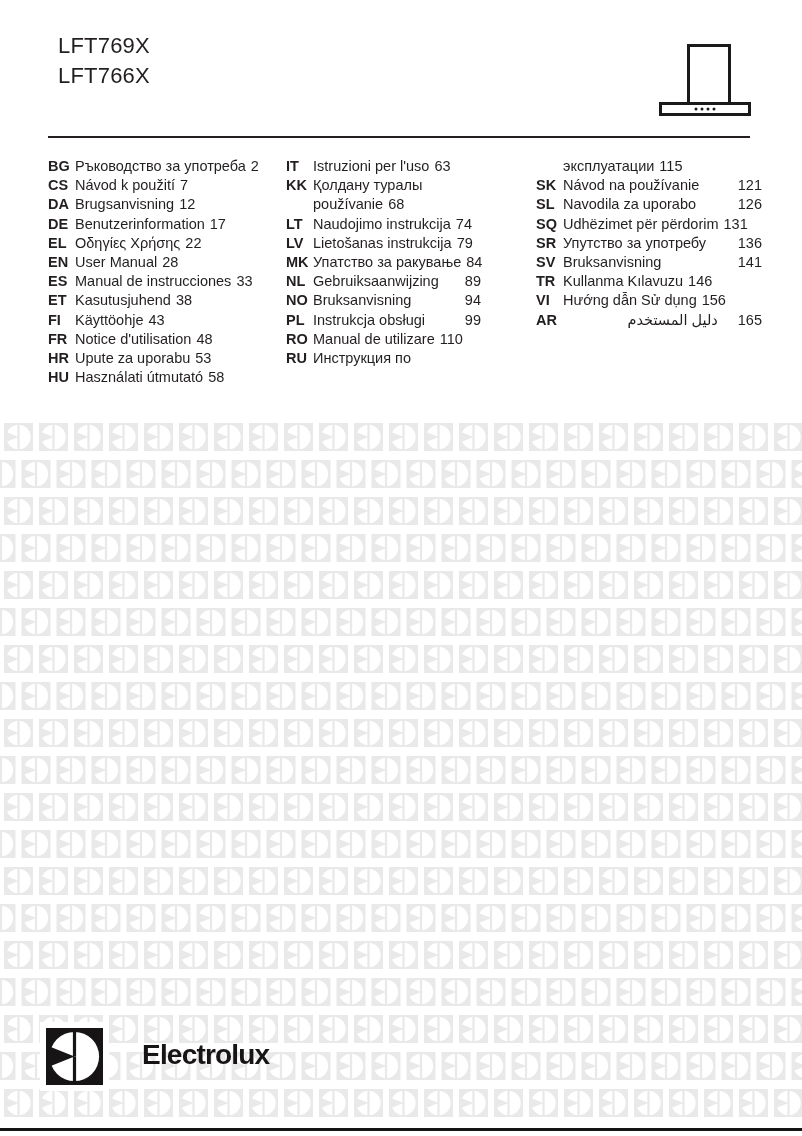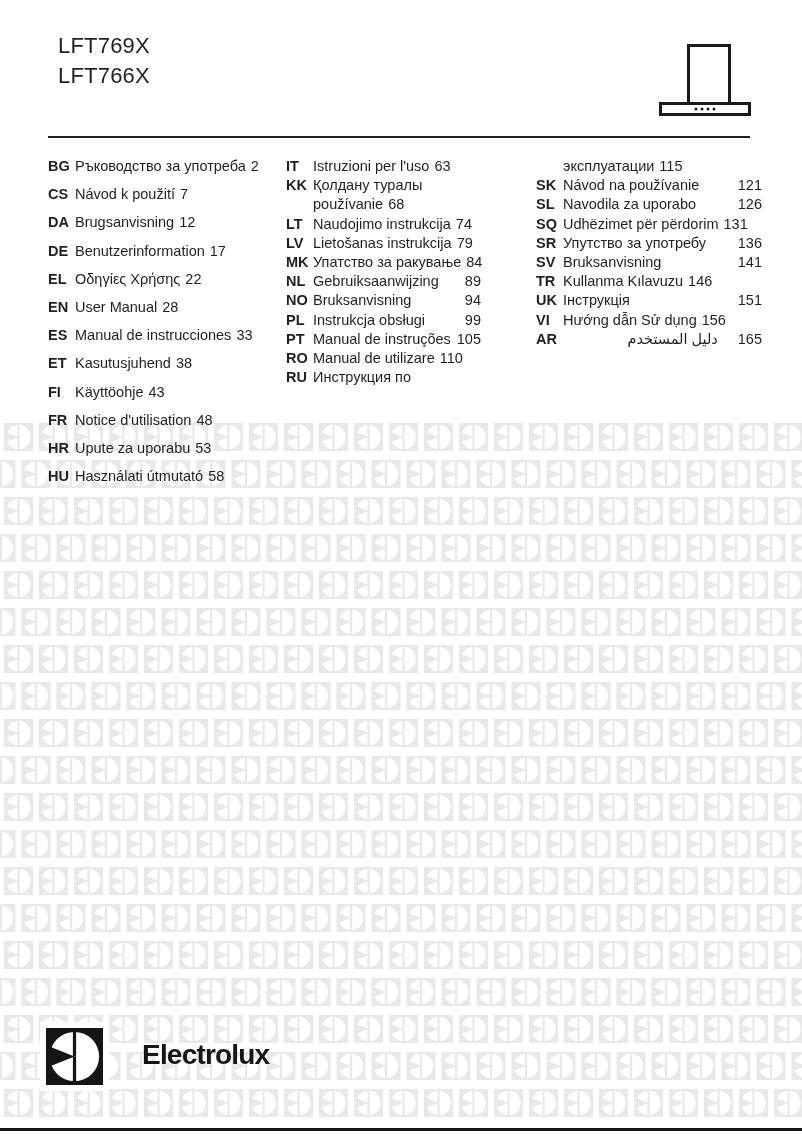--- a/index.html
+++ b/index.html
@@ -10,21 +10,21 @@
     color:var(--text-color,#231f20);
     --pattern-color:#e9e9e9;
   }
   .models{position:absolute;left:58px;top:31px;font-size:22px;line-height:30px;letter-spacing:.2px;}
   .models div{white-space:nowrap;}
   .hood{position:absolute;left:655px;top:40px;}
   .rule{position:absolute;left:48px;top:136px;width:702px;height:2px;background:var(--text-color,#231f20);}
 
   .toc{position:absolute;left:48px;top:157px;display:flex;z-index:2;font-size:14.5px;}
   .toc-col{display:flex;flex-direction:column;}
-  .toc-col.c1{width:230px;margin-right:8px;gap:9px;}
+  .toc-col.c1{width:230px;margin-right:8px;}
   .toc-col.c2{width:195px;margin-right:55px;}
   .toc-col.c3{width:226px;}
   .toc-row{display:flex;align-items:baseline;line-height:19.2px;white-space:nowrap;}
   .toc-row .code{flex:none;width:27px;font-weight:bold;}
   .toc-row .title{}
   .toc-row .title.push-right{margin-left:auto;direction:rtl;}
   .toc-row .page{margin-left:5px;}
   .toc-row .page.push-right{margin-left:auto;}
   .toc-row .page.after-rtl{margin-left:20px;}
 
@@ -182,25 +182,20 @@
         <span class="code">NO</span>
         <span class="title">Bruksanvisning</span>
         <span class="page push-right">94</span>
       </div>
       <div class="toc-row">
         <span class="code">PL</span>
         <span class="title">Instrukcja obsługi</span>
         <span class="page push-right">99</span>
       </div>
       <div class="toc-row">
-        <span class="code">PT</span>
-        <span class="title">Manual de instruções</span>
-        <span class="page push-right">105</span>
-      </div>
-      <div class="toc-row">
         <span class="code">RO</span>
         <span class="title">Manual de utilizare</span>
         <span class="page">110</span>
       </div>
       <div class="toc-row">
         <span class="code">RU</span>
         <span class="title">Инструкция по</span>
       </div>
     </div>
   <div class="toc-col c3">
@@ -231,25 +226,20 @@
       </div>
       <div class="toc-row">
         <span class="code">SV</span>
         <span class="title">Bruksanvisning</span>
         <span class="page push-right">141</span>
       </div>
       <div class="toc-row">
         <span class="code">TR</span>
         <span class="title">Kullanma Kılavuzu</span>
         <span class="page">146</span>
-      </div>
-      <div class="toc-row">
-        <span class="code">UK</span>
-        <span class="title">Інструкція</span>
-        <span class="page push-right">151</span>
       </div>
       <div class="toc-row">
         <span class="code">VI</span>
         <span class="title">Hướng dẫn Sử dụng</span>
         <span class="page">156</span>
       </div>
       <div class="toc-row">
         <span class="code">AR</span>
         <span class="title push-right">دليل المستخدم</span>
         <span class="page after-rtl">165</span>

